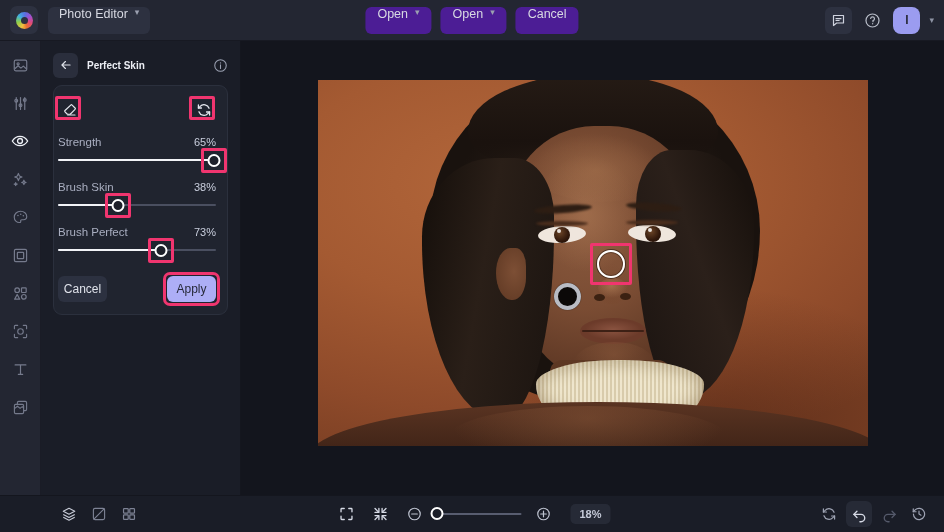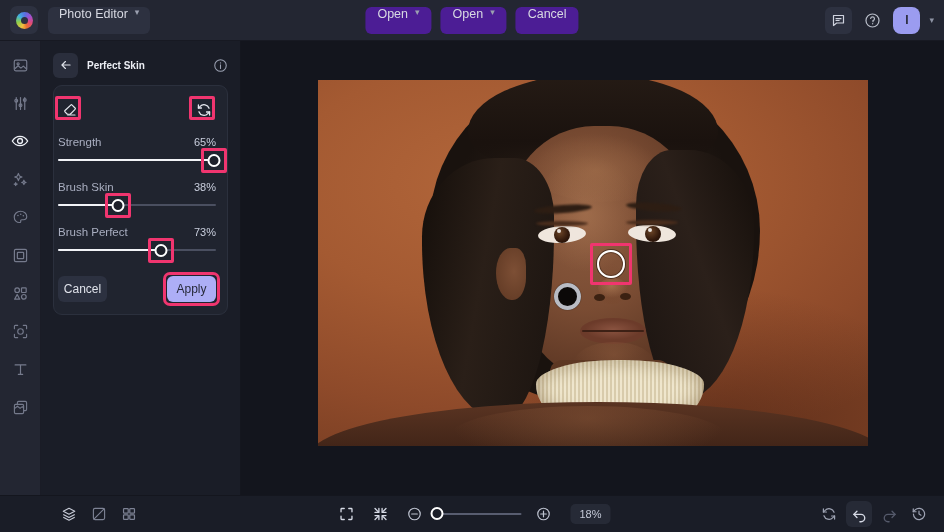--- a/index.html
+++ b/index.html
@@ -315,20 +315,21 @@
   }
 
   
   .bottombar {
     height: 37px; min-height: 37px;
     background: #1a1d27;
     border-top: 1px solid #14161e;
     display: flex; align-items: center;
     padding-left: 41px;
     position: relative;
+    font-weight: bold;
   }
   .bb-left { display: flex; align-items: center; gap: 5px; padding-left: 15px; }
   .bb-ic {
     width: 25px; height: 25px; border-radius: 6px;
     display: flex; align-items: center; justify-content: center;
     color: #7d8294; cursor: pointer;
   }
   .bb-ic.lit { color: #c6cad6; }
   .bb-center {
     position: absolute; left: 50%; transform: translateX(-50%);

